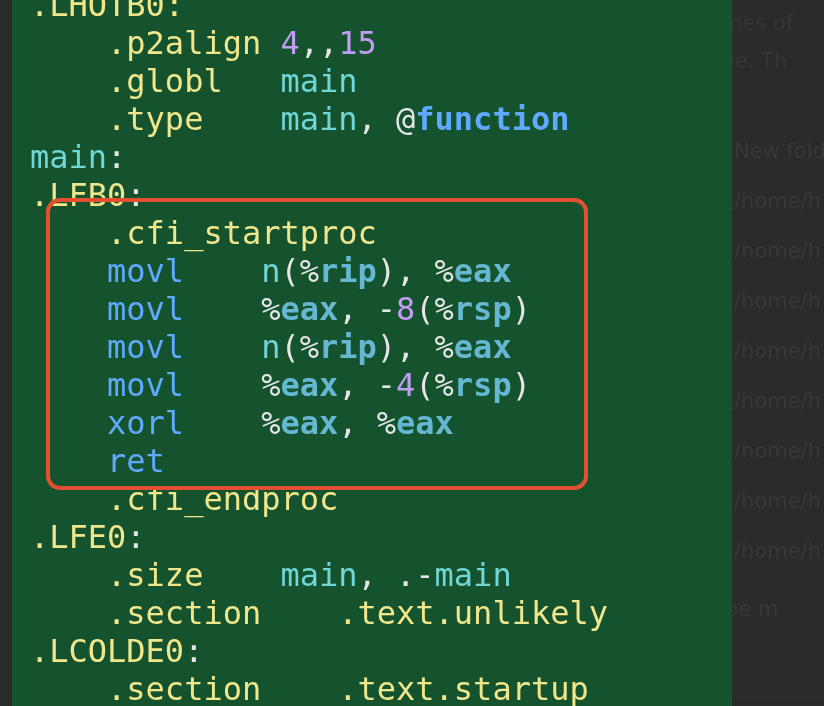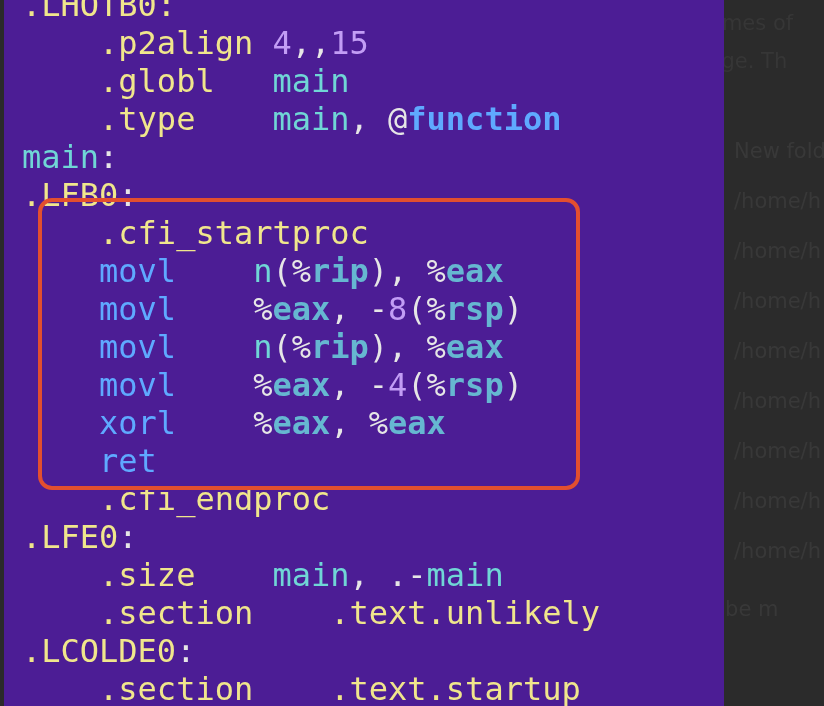--- a/index.html
+++ b/index.html
@@ -10,24 +10,24 @@
     overflow: hidden;
     background: #2a2a2a;
     font-family: "DejaVu Sans Mono", "Liberation Mono", "Consolas", monospace;
     font-size: 32px;
     line-height: 38px;
     position: relative;
   }
   .code-pane {
     position: absolute;
     top: 0;
-    left: 4px;
+    left: 12px;
     width: 720px;
     height: 706px;
-    background: #4c1d95;
+    background: #14532d;
   }
   pre.code {
     margin: 0;
     padding: 0;
     white-space: pre;
     font-family: inherit;
     position: absolute;
     top: -14px;
     left: 18px;
   }

